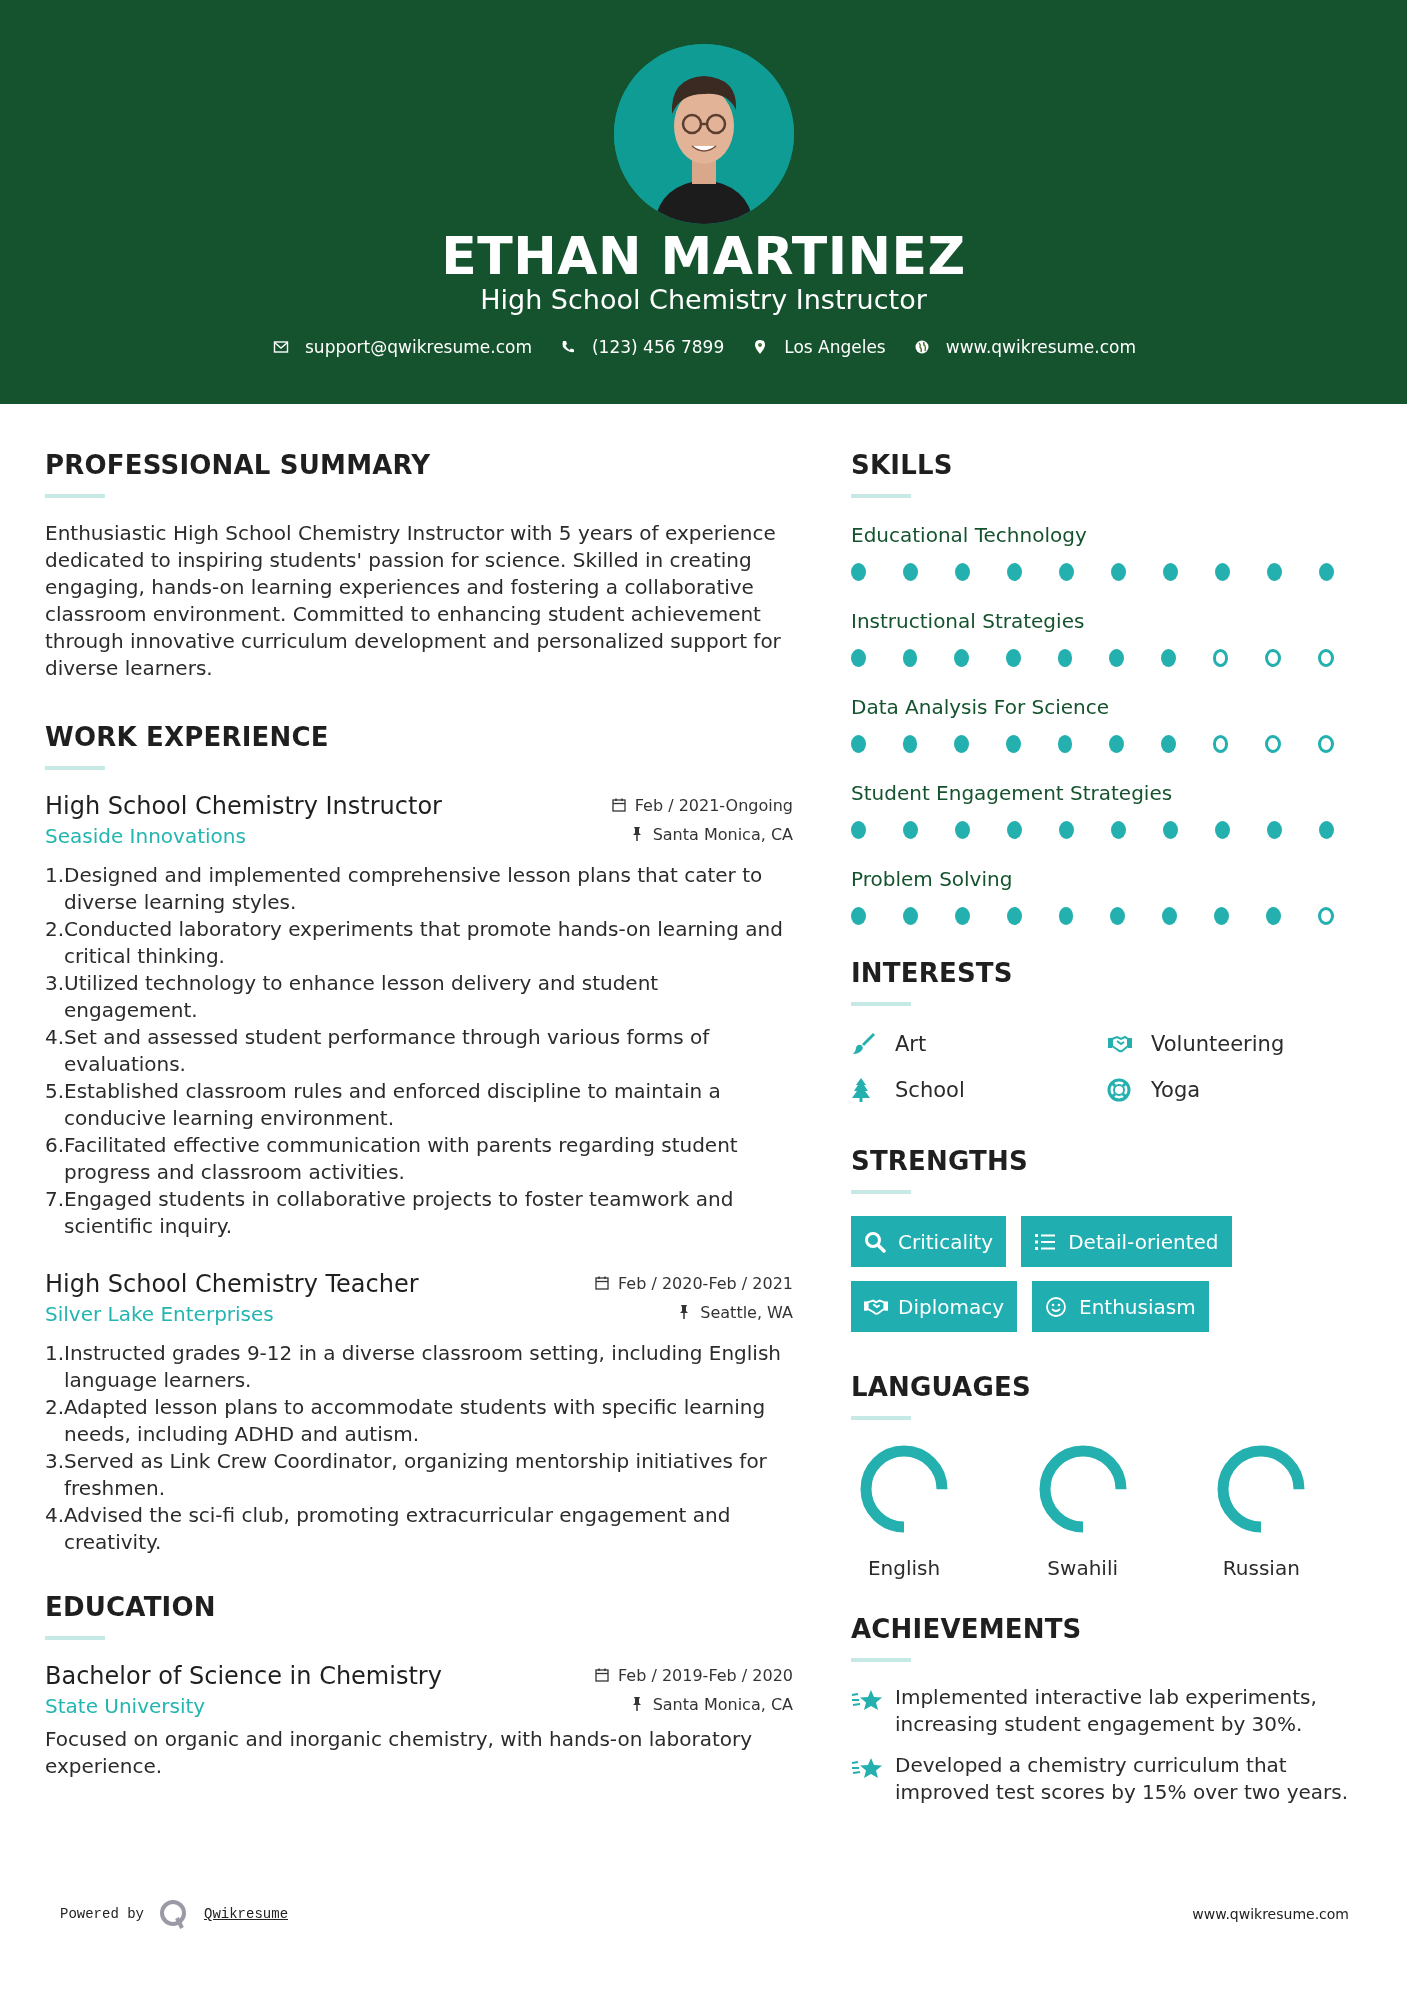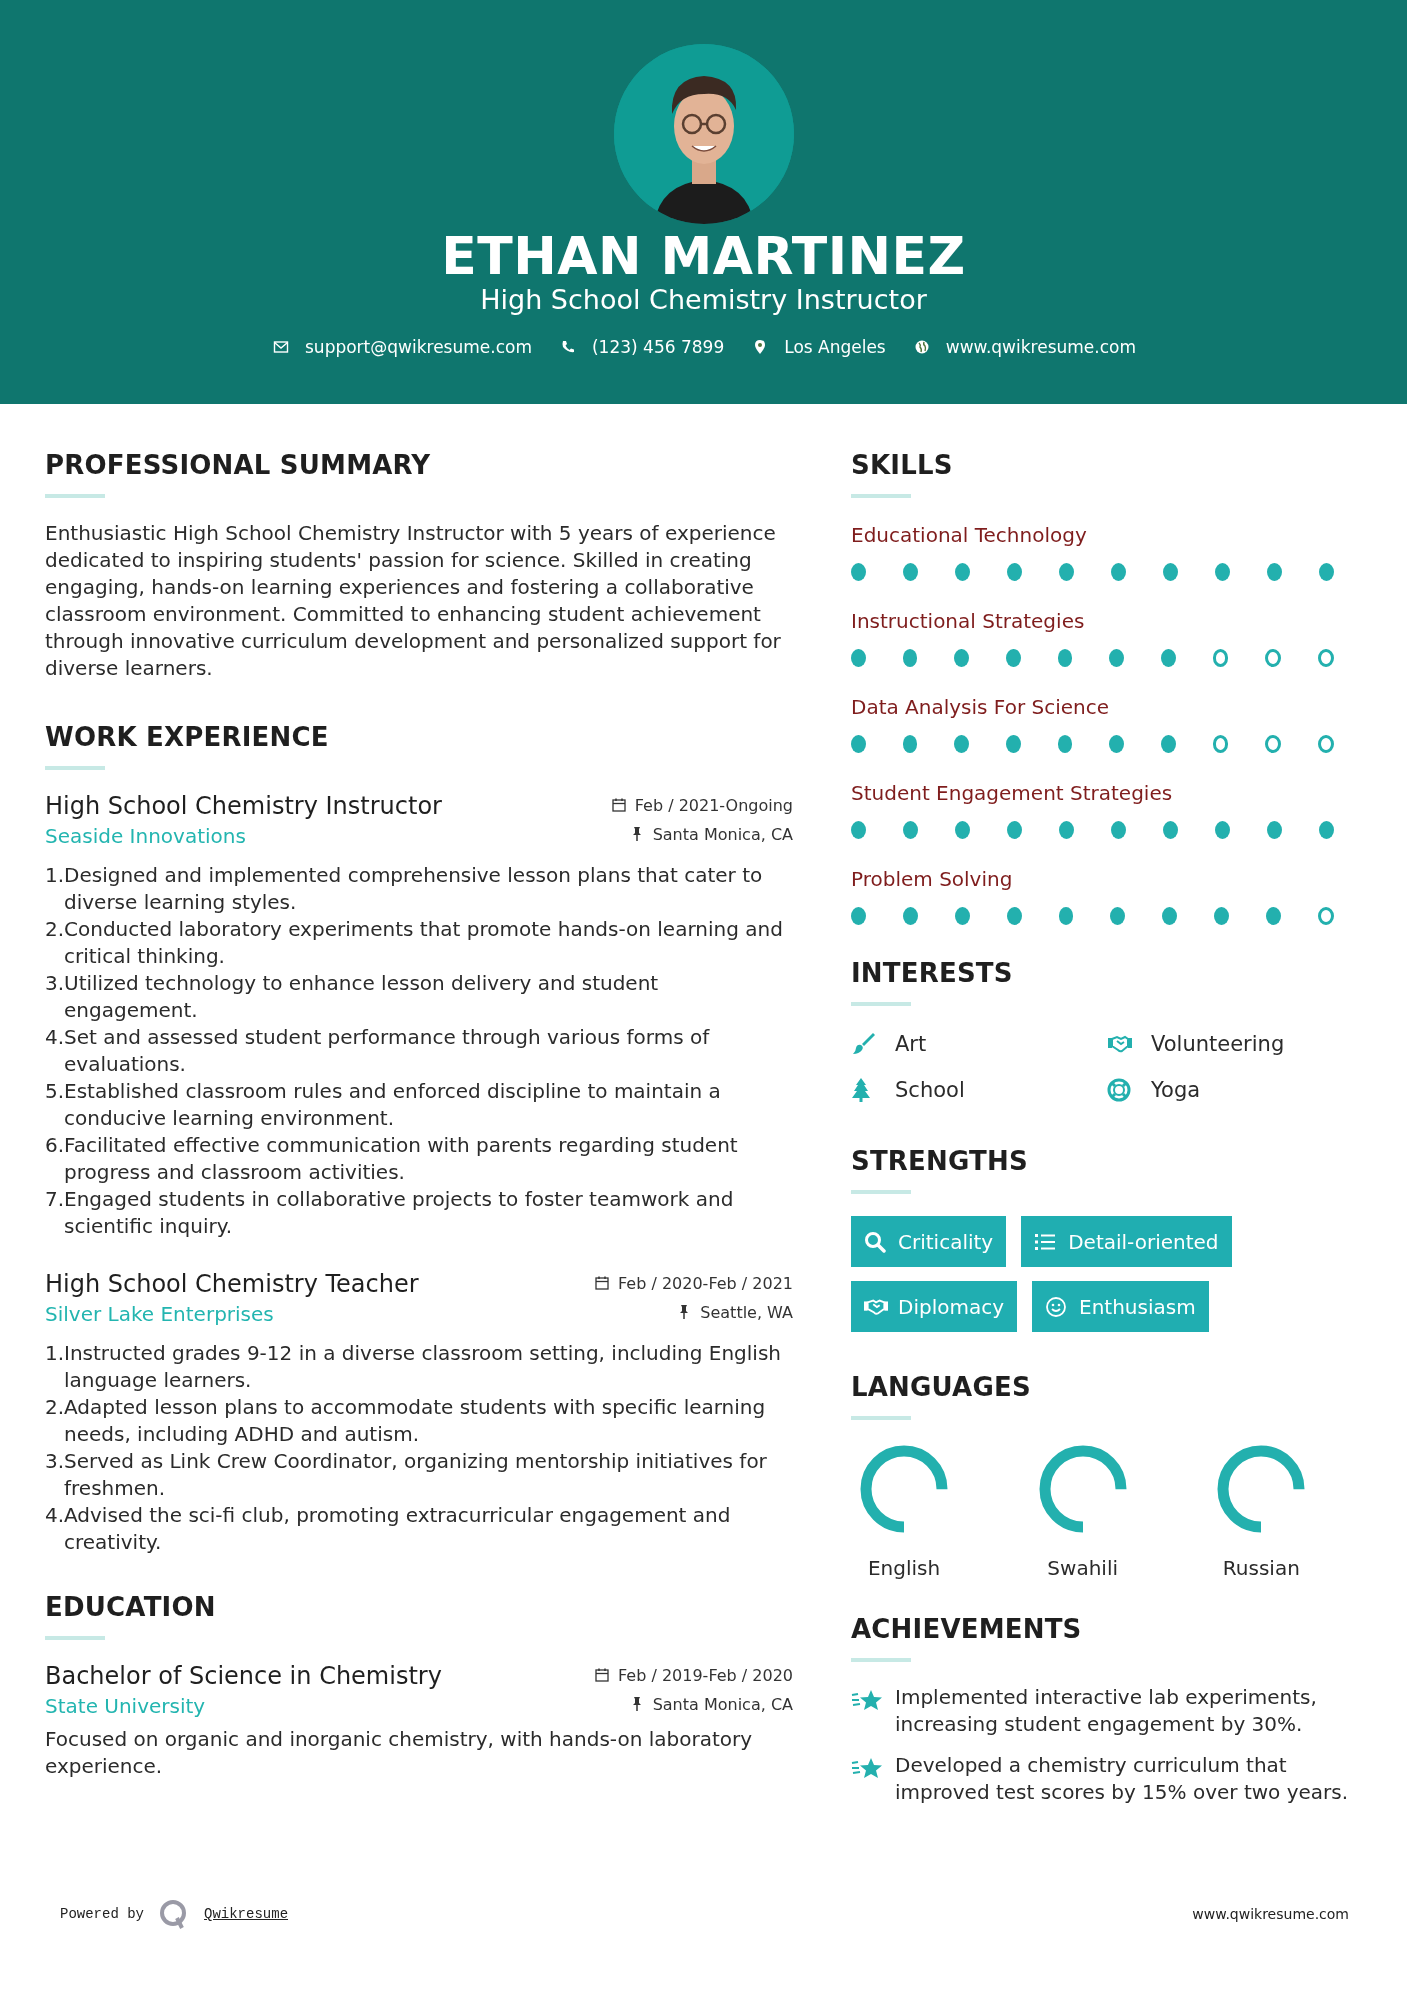--- a/index.html
+++ b/index.html
@@ -1,19 +1,19 @@
 <!DOCTYPE html>
 <html><head>
 <meta charset="utf-8">
 <style>
   * { box-sizing: border-box; margin: 0; padding: 0; }
   html, body { width: 1407px; height: 1990px; background: #ffffff; overflow: hidden; }
   body { font-family: "Liberation Sans", "DejaVu Sans", sans-serif; color: #2b2b2b; position: relative; }
 
-  .header { position: absolute; left: 0; top: 0; width: 1407px; height: 404px; background: #0f766e; }
+  .header { position: absolute; left: 0; top: 0; width: 1407px; height: 404px; background: #14532d; }
   .photo { position: absolute; left: 614px; top: 44px; width: 180px; height: 180px; border-radius: 50%; background: #0f9c94; overflow: hidden; }
   .photo svg { width: 180px; height: 180px; display: block; }
   .name { position: absolute; left: 0; width: 1407px; top: 226px; text-align: center; color: #ffffff; font-size: 52px; font-weight: bold; letter-spacing: 0.5px; font-family: "DejaVu Sans", sans-serif; }
   .title { position: absolute; left: 0; width: 1407px; top: 284px; text-align: center; color: #ffffff; font-size: 27px; font-family: "DejaVu Sans", sans-serif; font-weight: normal; }
   .contacts { position: absolute; left: 0; width: 1407px; top: 337px; display: flex; justify-content: center; align-items: center; gap: 0; color: #ffffff; font-size: 17px; font-family: "DejaVu Sans", sans-serif; }
   .contact { display: flex; align-items: center; margin: 0 13px; }
   .contact .ic { display: inline-flex; width: 20px; height: 20px; align-items: center; justify-content: center; margin-right: 14px; }
   .contact .ic svg { width: 16px; height: 16px; }
 
   .col-left { position: absolute; left: 45px; top: 440px; width: 748px; }
@@ -29,21 +29,21 @@
   .job-meta { text-align: right; font-family: "DejaVu Sans", sans-serif; font-size: 16px; color: #333; }
   .job-meta .row { display: flex; justify-content: flex-end; align-items: center; height: 26px; }
   .job-meta .row .mi { display: inline-flex; width: 16px; height: 16px; margin-right: 8px; }
   .company { font-family: "DejaVu Sans", sans-serif; font-size: 20px; color: #23b5b0; margin-top: 4px; }
   .row2 { display: flex; justify-content: space-between; align-items: center; }
   ol.bul { margin-top: 14px; padding-left: 0; list-style: none; }
   ol.bul li { display: flex; font-family: "DejaVu Sans", sans-serif; font-size: 20px; line-height: 27px; color: #2b2b2b; }
   ol.bul li .n { width: 19px; flex: 0 0 19px; }
 
   .skill { margin-bottom: 12px; }
-  .skill-name { font-family: "DejaVu Sans", sans-serif; font-size: 20px; color: #7f1d1d; height: 30px; line-height: 30px; }
+  .skill-name { font-family: "DejaVu Sans", sans-serif; font-size: 20px; color: #14532d; height: 30px; line-height: 30px; }
   .dots { display: flex; gap: 0; height: 44px; align-items: center; }
   .dot { width: 18px; height: 18px; border-radius: 50%; margin-right: 37px; }
   .dot.on { background: #23b0ae; }
   .dot.off { border: 3px solid #23b0ae; background: #fff; }
 
   .interests { display: grid; grid-template-columns: 256px 250px; row-gap: 14px; margin-bottom: 40px; }
   .interest { display: flex; align-items: center; font-family: "DejaVu Sans", sans-serif; font-size: 21px; color: #2b2b2b; height: 32px; }
   .interest .ii { width: 30px; height: 26px; display: inline-flex; align-items: center; margin-right: 14px; }
   .interest .ii svg { width: 26px; height: 26px; }
 

